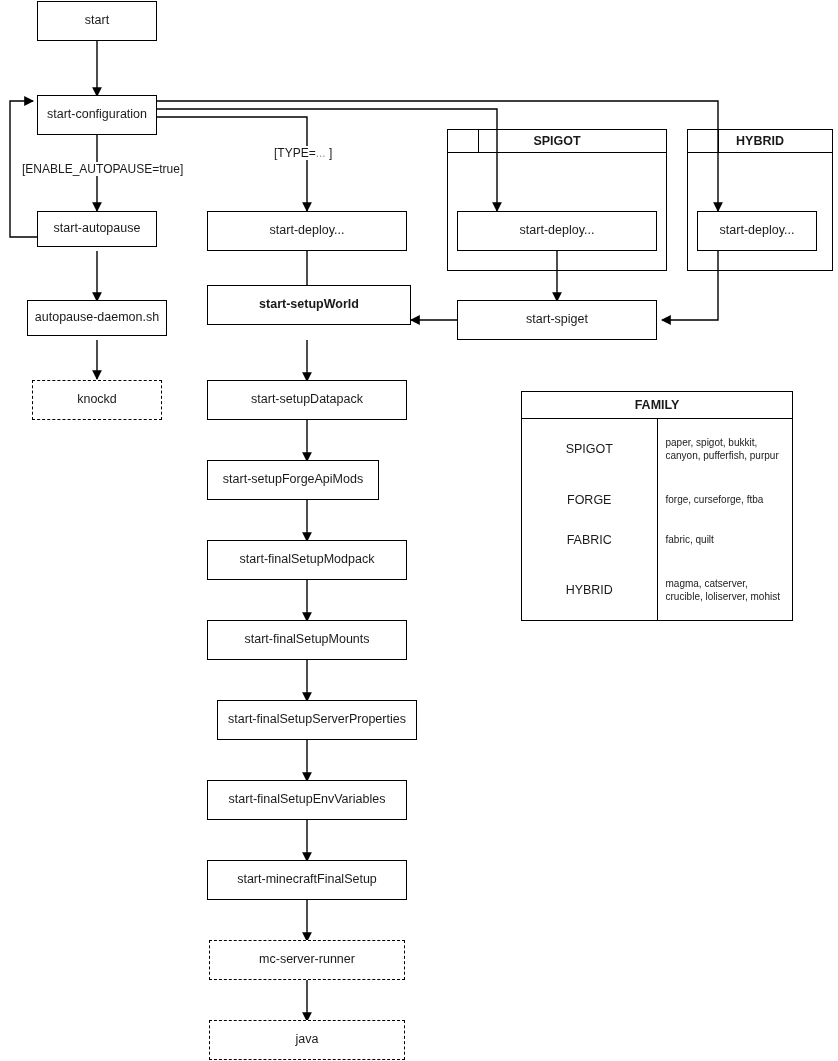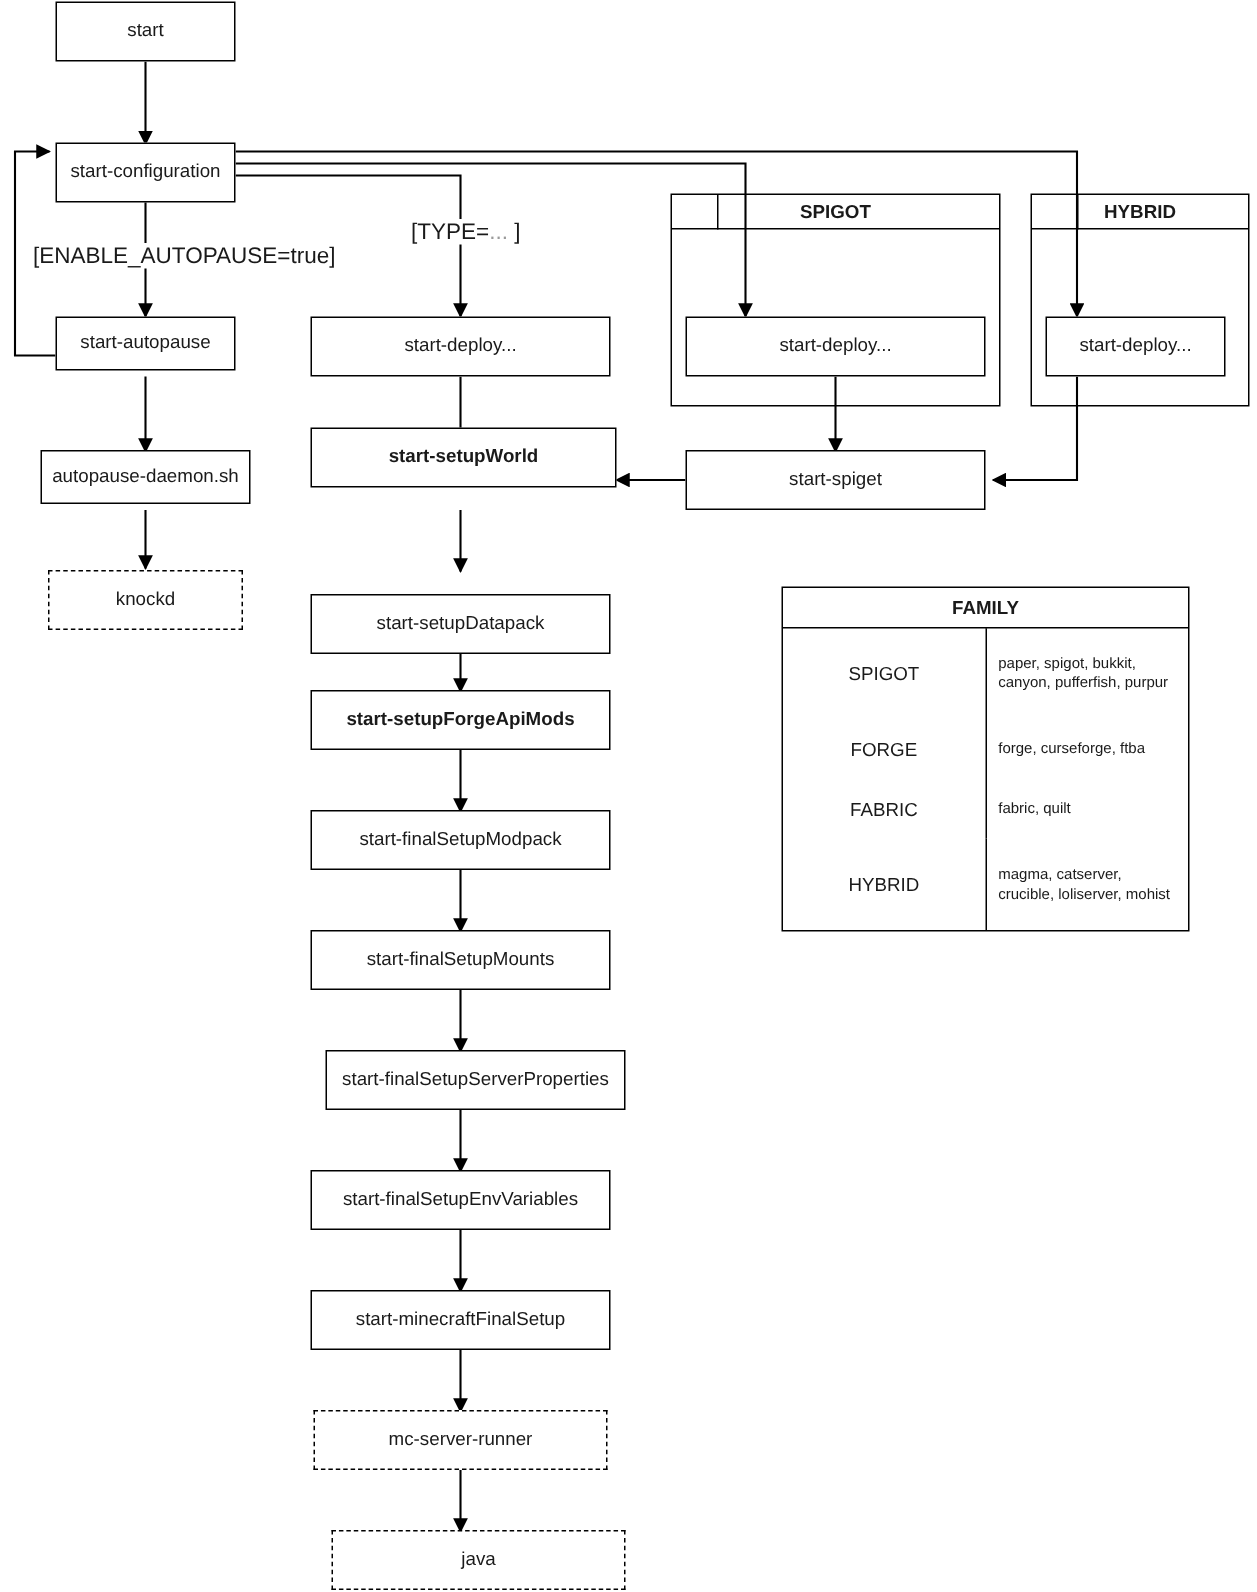--- a/index.html
+++ b/index.html
@@ -72,21 +72,21 @@
   .group-tick {
     position: absolute;
     left: 30px;
     top: 0;
     width: 0;
     height: 23px;
     border-left: 1px solid #000000;
   }
   .edge-label {
     position: absolute;
-    font-size: 15px;
+    font-size: 12px;
     color: #1a1a1a;
     white-space: nowrap;
     z-index: 4;
     background: #ffffff;
     padding: 0 2px;
   }
   .edge-label .muted {
     color: #9a9a9a;
   }
   
@@ -201,37 +201,37 @@
   <div class="node" style="left:207px; top:211px; width:200px; height:40px;">start-deploy...</div>
 
   <div class="node" style="left:457px; top:211px; width:200px; height:40px;">start-deploy...</div>
 
   <div class="node" style="left:697px; top:211px; width:120px; height:40px;">start-deploy...</div>
 
   <div class="node" style="left:457px; top:300px; width:200px; height:40px;">start-spiget</div>
 
   <div class="node" style="left:207px; top:285px; width:204px; height:40px;font-weight:bold;">start-setupWorld</div>
 
-  <div class="node" style="left:207px; top:380px; width:200px; height:40px;margin-top:16px;">start-setupDatapack</div>
-
-  <div class="node" style="left:207px; top:460px; width:200px; height:40px;font-weight:bold;">start-setupForgeApiMods</div>
+  <div class="node" style="left:207px; top:380px; width:200px; height:40px;">start-setupDatapack</div>
+
+  <div class="node" style="left:207px; top:460px; width:172px; height:40px;">start-setupForgeApiMods</div>
 
   <div class="node" style="left:207px; top:540px; width:200px; height:40px;">start-finalSetupModpack</div>
 
   <div class="node" style="left:207px; top:620px; width:200px; height:40px;">start-finalSetupMounts</div>
 
   <div class="node" style="left:217px; top:700px; width:200px; height:40px;">start-finalSetupServerProperties</div>
 
   <div class="node" style="left:207px; top:780px; width:200px; height:40px;">start-finalSetupEnvVariables</div>
 
   <div class="node dashed" style="left:209px; top:940px; width:196px; height:40px;">mc-server-runner</div>
 
   <div class="node" style="left:207px; top:860px; width:200px; height:40px;">start-minecraftFinalSetup</div>
 
-  <div class="node dashed" style="left:209px; top:1020px; width:196px; height:40px;margin-left:12px;">java</div>
+  <div class="node dashed" style="left:209px; top:1020px; width:196px; height:40px;">java</div>
 
   <div class="edge-label" style="left:20px; top:162px;">[ENABLE_AUTOPAUSE=true]</div>
 
   <div class="edge-label" style="left:272px; top:146px;"><span>[TYPE=</span><span class="muted">...</span> <span>]</span></div>
 
   <div class="legend" style="left:521px; top:391px; width:272px; height:230px;">
     <table>
       <thead>
         <tr>
           <th class="legend-title" colspan="2">FAMILY</th>

